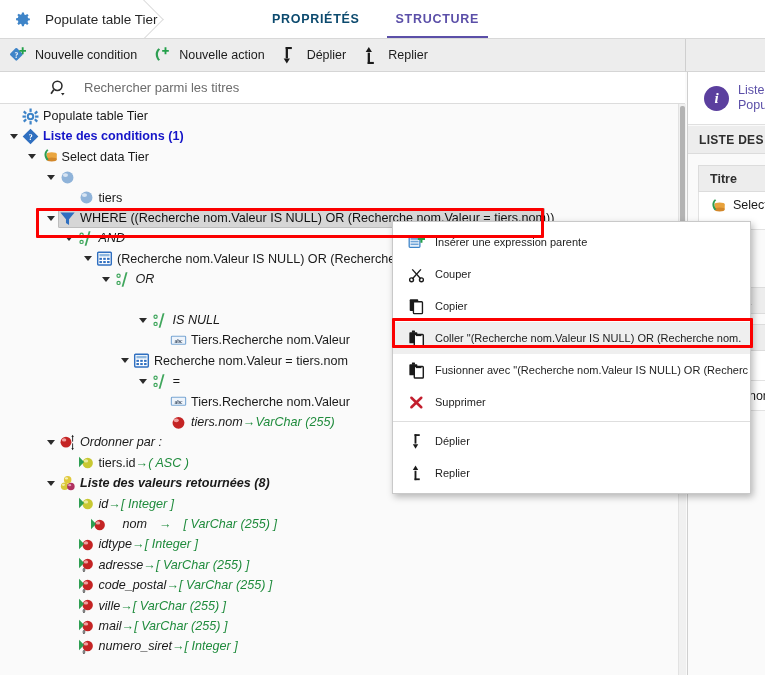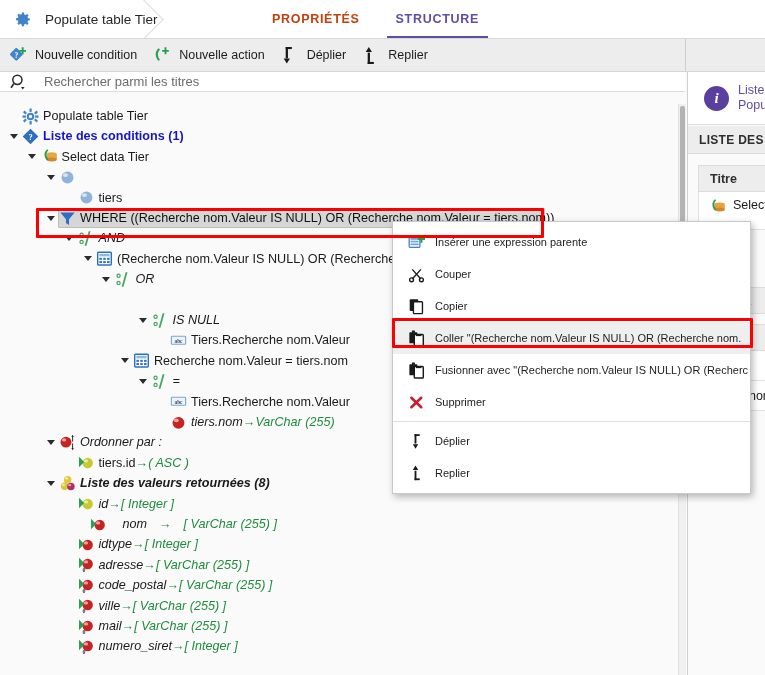--- a/index.html
+++ b/index.html
@@ -43,21 +43,21 @@
     border-right: 1px solid #dcdcdc; border-top: 1px solid #dcdcdc;
     transform: rotate(45deg) ;
   }
   .tabs {
     position: absolute; left: 254px; top: 0; height: 38px;
     display: flex; align-items: stretch;
   }
   .tab {
     display: flex; align-items: center; padding: 0 18px;
     font-size: 12.5px; letter-spacing: 0.7px; font-weight: bold;
-    color: #c2410c; cursor: pointer; position: relative;
+    color: #0c4a6e; cursor: pointer; position: relative;
   }
   .tab.active { color: #5b4fa8; }
   .tab.active:after {
     content: ""; position: absolute; left: 9px; right: 9px; bottom: 0;
     height: 2.5px; background: #5b4fa8;
   }
 
   
   .toolbar {
     position: absolute; left: 0; top: 39px; width: 685px; height: 33px;
@@ -72,23 +72,23 @@
   }
   .tool .tl { margin-left: 5px; }
   .toolbar-rightfill {
     position: absolute; left: 685px; top: 39px; width: 80px; height: 33px;
     background: #ededed; border-bottom: 1px solid #d5d5d5;
     border-left: 1px solid #cfcfcf;
   }
 
   
   .searchbar {
-    position: absolute; left: 0; top: 72px; width: 685px; height: 20px;
+    position: absolute; left: 0; top: 72px; width: 685px; height: 32px;
     background: #ffffff; border-bottom: 1px solid #dcdcdc;
-    display: flex; align-items: center;
+    display: flex; align-items: center; padding-left: 40px;
   }
   .search-ico { margin-left: 9px; width: 20px; display: flex; justify-content: center; }
   .search-input {
     border: 0; outline: 0; background: transparent;
     margin-left: 13px; font-size: 13px; color: #555;
     font-family: "Liberation Sans", sans-serif; width: 520px;
   }
   .search-input::placeholder { color: #6c6c6c; }
 
   

